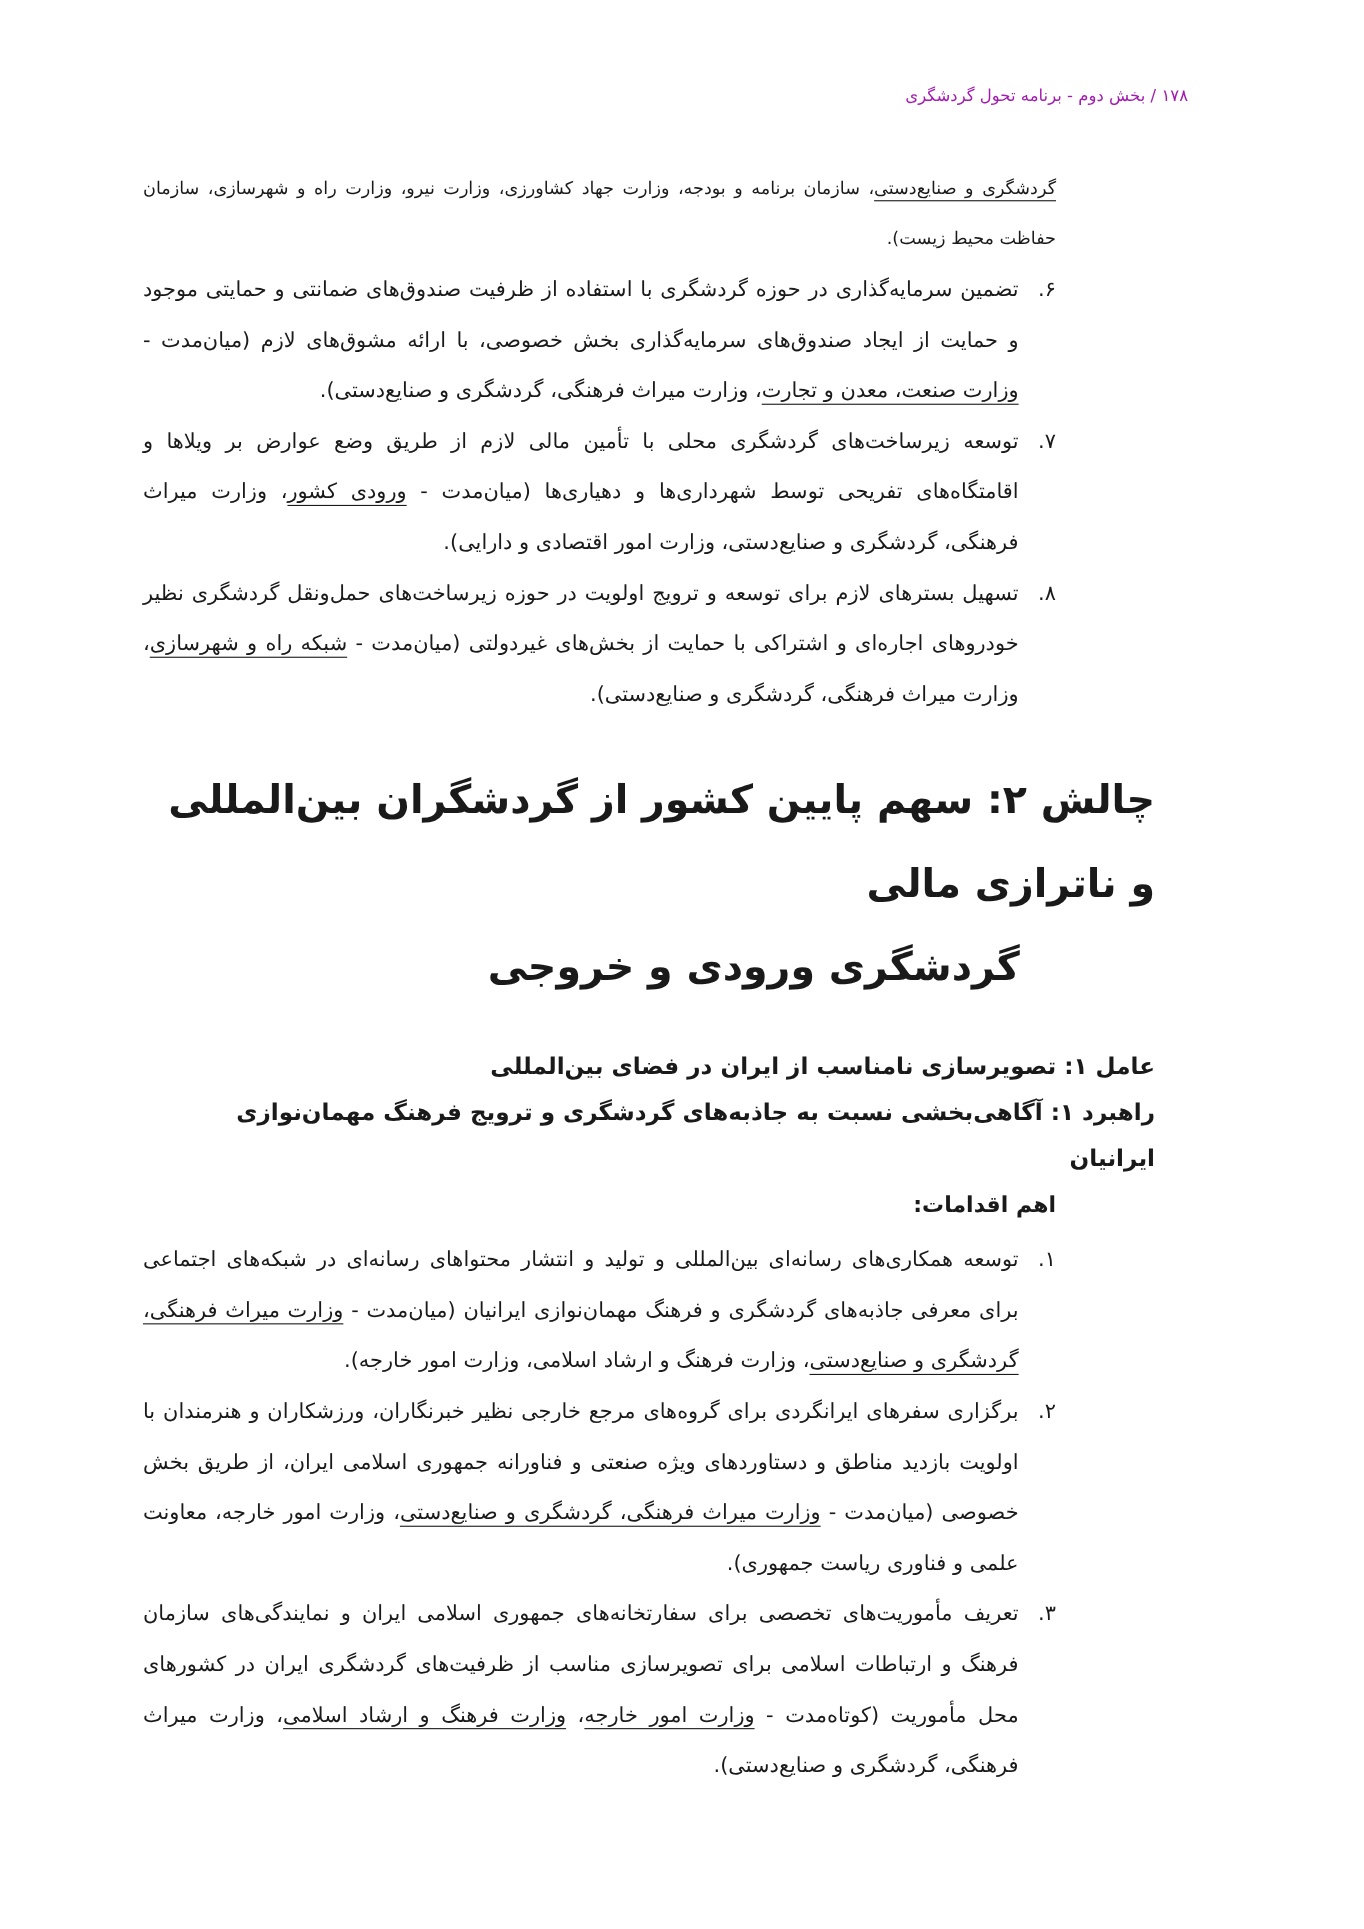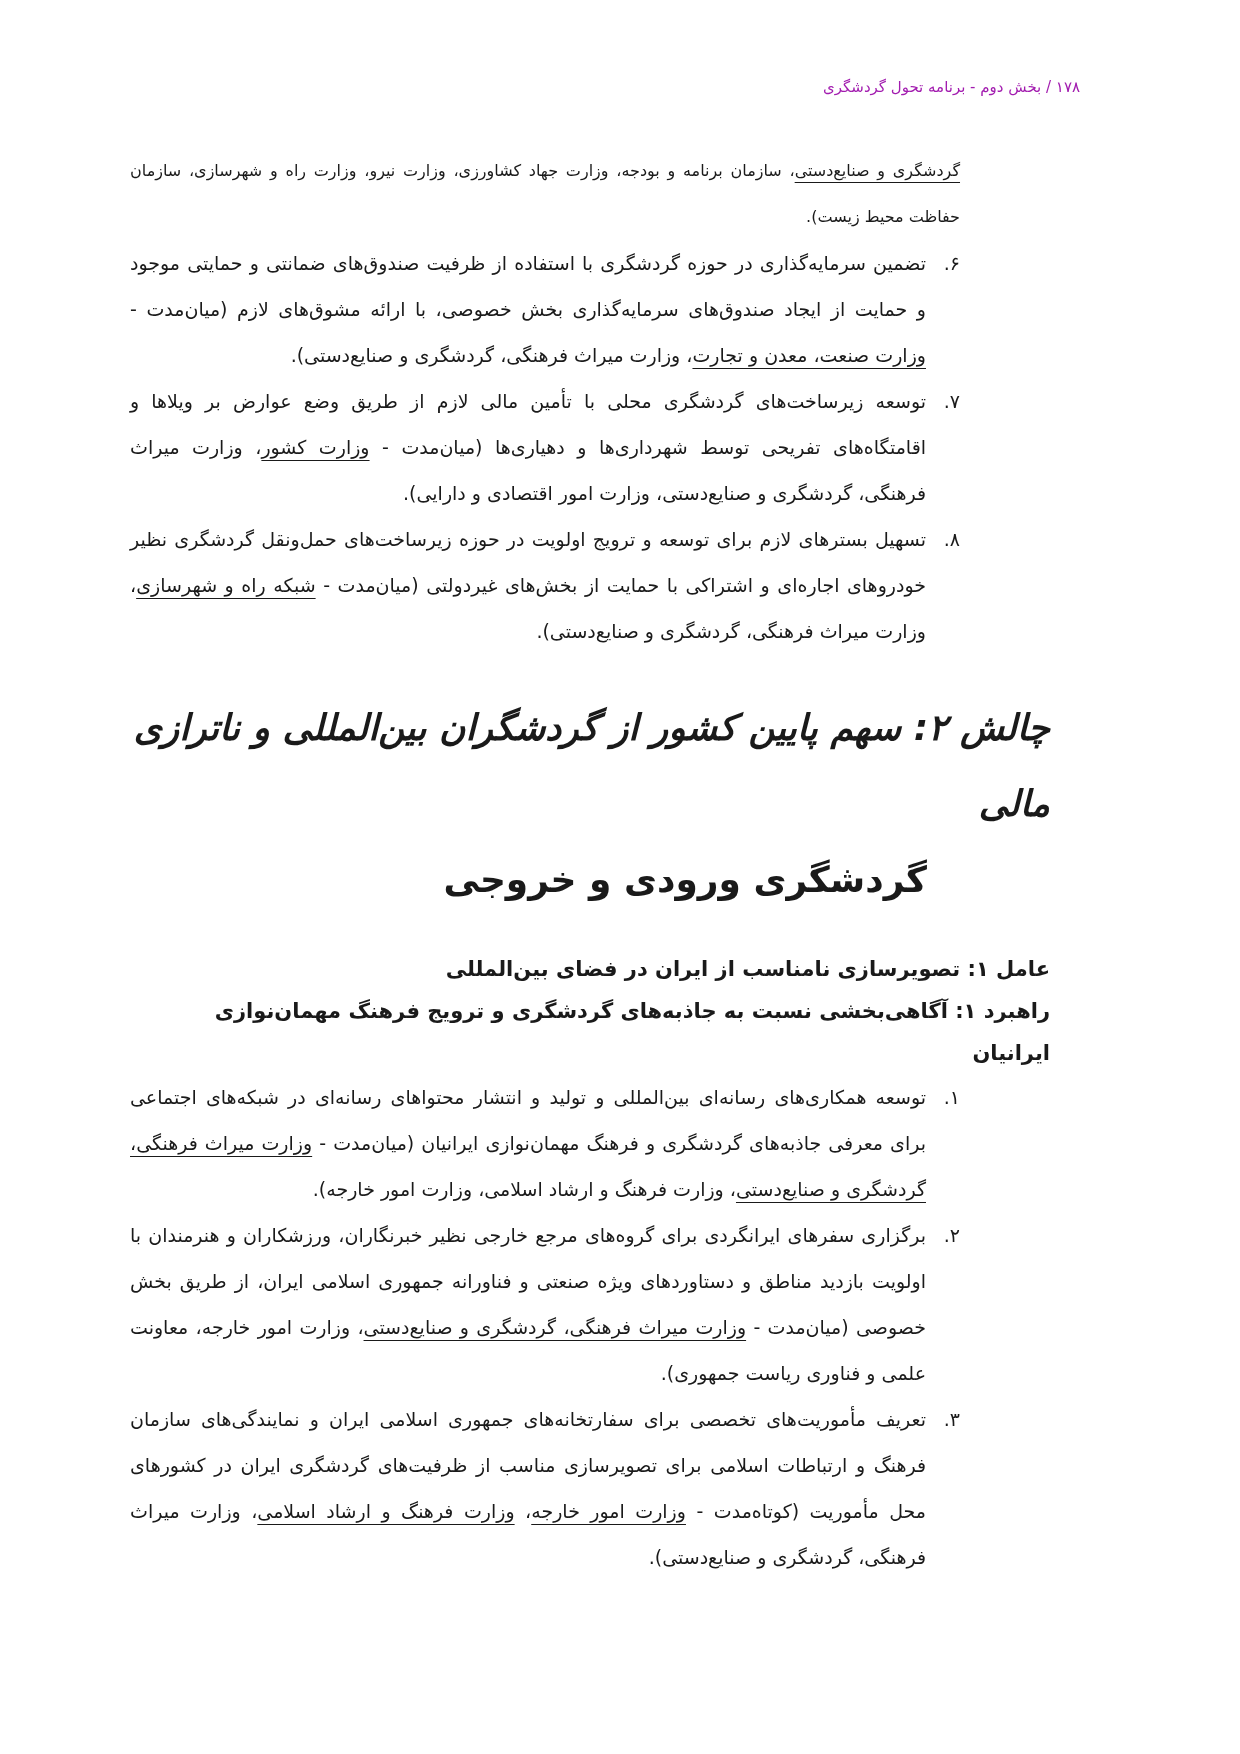--- a/index.html
+++ b/index.html
@@ -51,21 +51,21 @@
     .u { text-decoration: underline; text-underline-offset: 6px; }
     .challenge-title {
       font-family: "DejaVu Sans", sans-serif;
       font-weight: bold;
       font-size: 36px;
       line-height: 76px;
       margin: 36px 0 30px 0;
       text-align: center;
       padding-right: 0;
     }
-    .challenge-title .line1 { display: block; text-align: right; margin-right: -90px; font-style: italic; }
+    .challenge-title .line1 { display: block; text-align: right; margin-right: -90px; }
     .challenge-title .line2 { display: block; text-align: right; margin-right: 33px; }
     .h-factor {
       font-weight: bold;
       font-size: 21px;
       line-height: 42px;
       margin: 0;
       margin-right: -90px;
     }
     .h-strategy {
       font-weight: bold;
@@ -90,35 +90,36 @@
 <div class="content">
   <p class="para"><span class="u">گردشگری و صنایع‌دستی</span><span>، سازمان برنامه و بودجه، وزارت جهاد کشاورزی، وزارت نیرو، وزارت راه و شهرسازی، سازمان حفاظت محیط زیست).</span></p>
 
   <ol class="list">
     <li class="list-item">
       <span class="num">۶.</span>
       <span><span>تضمین سرمایه‌گذاری در حوزه گردشگری با استفاده از ظرفیت صندوق‌های ضمانتی و حمایتی موجود و حمایت از ایجاد صندوق‌های سرمایه‌گذاری بخش خصوصی، با ارائه مشوق‌های لازم (میان‌مدت - </span><span class="u">وزارت صنعت، معدن و تجارت</span><span>، وزارت میراث فرهنگی، گردشگری و صنایع‌دستی).</span></span>
     </li>
     <li class="list-item">
       <span class="num">۷.</span>
-      <span><span>توسعه زیرساخت‌های گردشگری محلی با تأمین مالی لازم از طریق وضع عوارض بر ویلاها و اقامتگاه‌های تفریحی توسط شهرداری‌ها و دهیاری‌ها (میان‌مدت - </span><span class="u">وزارت کشور</span><span>، وزارت میراث فرهنگی، گردشگری و صنایع‌دستی، وزارت امور اقتصادی و دارایی).</span></span>
+      <span><span>توسعه زیرساخت‌های گردشگری محلی با تأمین مالی لازم از طریق وضع عوارض بر ویلاها و اقامتگاه‌های تفریحی توسط شهرداری‌ها و دهیاری‌ها (میان‌مدت - </span><span class="u">ورودی کشور</span><span>، وزارت میراث فرهنگی، گردشگری و صنایع‌دستی، وزارت امور اقتصادی و دارایی).</span></span>
     </li>
     <li class="list-item">
       <span class="num">۸.</span>
       <span><span>تسهیل بسترهای لازم برای توسعه و ترویج اولویت در حوزه زیرساخت‌های حمل‌ونقل گردشگری نظیر خودروهای اجاره‌ای و اشتراکی با حمایت از بخش‌های غیردولتی (میان‌مدت - </span><span class="u">شبکه راه و شهرسازی</span><span>، وزارت میراث فرهنگی، گردشگری و صنایع‌دستی).</span></span>
     </li>
   </ol>
 
   <h1 class="challenge-title">
     <span class="line1">چالش ۲: سهم پایین کشور از گردشگران بین‌المللی و ناترازی مالی</span>
     <span class="line2">گردشگری ورودی و خروجی</span>
   </h1>
 
   <h2 class="h-factor">عامل ۱: تصویرسازی نامناسب از ایران در فضای بین‌المللی</h2>
   <h3 class="h-strategy">راهبرد ۱: آگاهی‌بخشی نسبت به جاذبه‌های گردشگری و ترویج فرهنگ مهمان‌نوازی ایرانیان</h3>
+  <h4 class="h-actions">اهم اقدامات:</h4>
 
   <ol class="list">
     <li class="list-item">
       <span class="num">۱.</span>
       <span><span>توسعه همکاری‌های رسانه‌ای بین‌المللی و تولید و انتشار محتواهای رسانه‌ای در شبکه‌های اجتماعی برای معرفی جاذبه‌های گردشگری و فرهنگ مهمان‌نوازی ایرانیان (میان‌مدت - </span><span class="u">وزارت میراث فرهنگی، گردشگری و صنایع‌دستی</span><span>، وزارت فرهنگ و ارشاد اسلامی، وزارت امور خارجه).</span></span>
     </li>
     <li class="list-item">
       <span class="num">۲.</span>
       <span><span>برگزاری سفرهای ایرانگردی برای گروه‌های مرجع خارجی نظیر خبرنگاران، ورزشکاران و هنرمندان با اولویت بازدید مناطق و دستاوردهای ویژه صنعتی و فناورانه جمهوری اسلامی ایران، از طریق بخش خصوصی (میان‌مدت - </span><span class="u">وزارت میراث فرهنگی، گردشگری و صنایع‌دستی</span><span>، وزارت امور خارجه، معاونت علمی و فناوری ریاست جمهوری).</span></span>
     </li>

